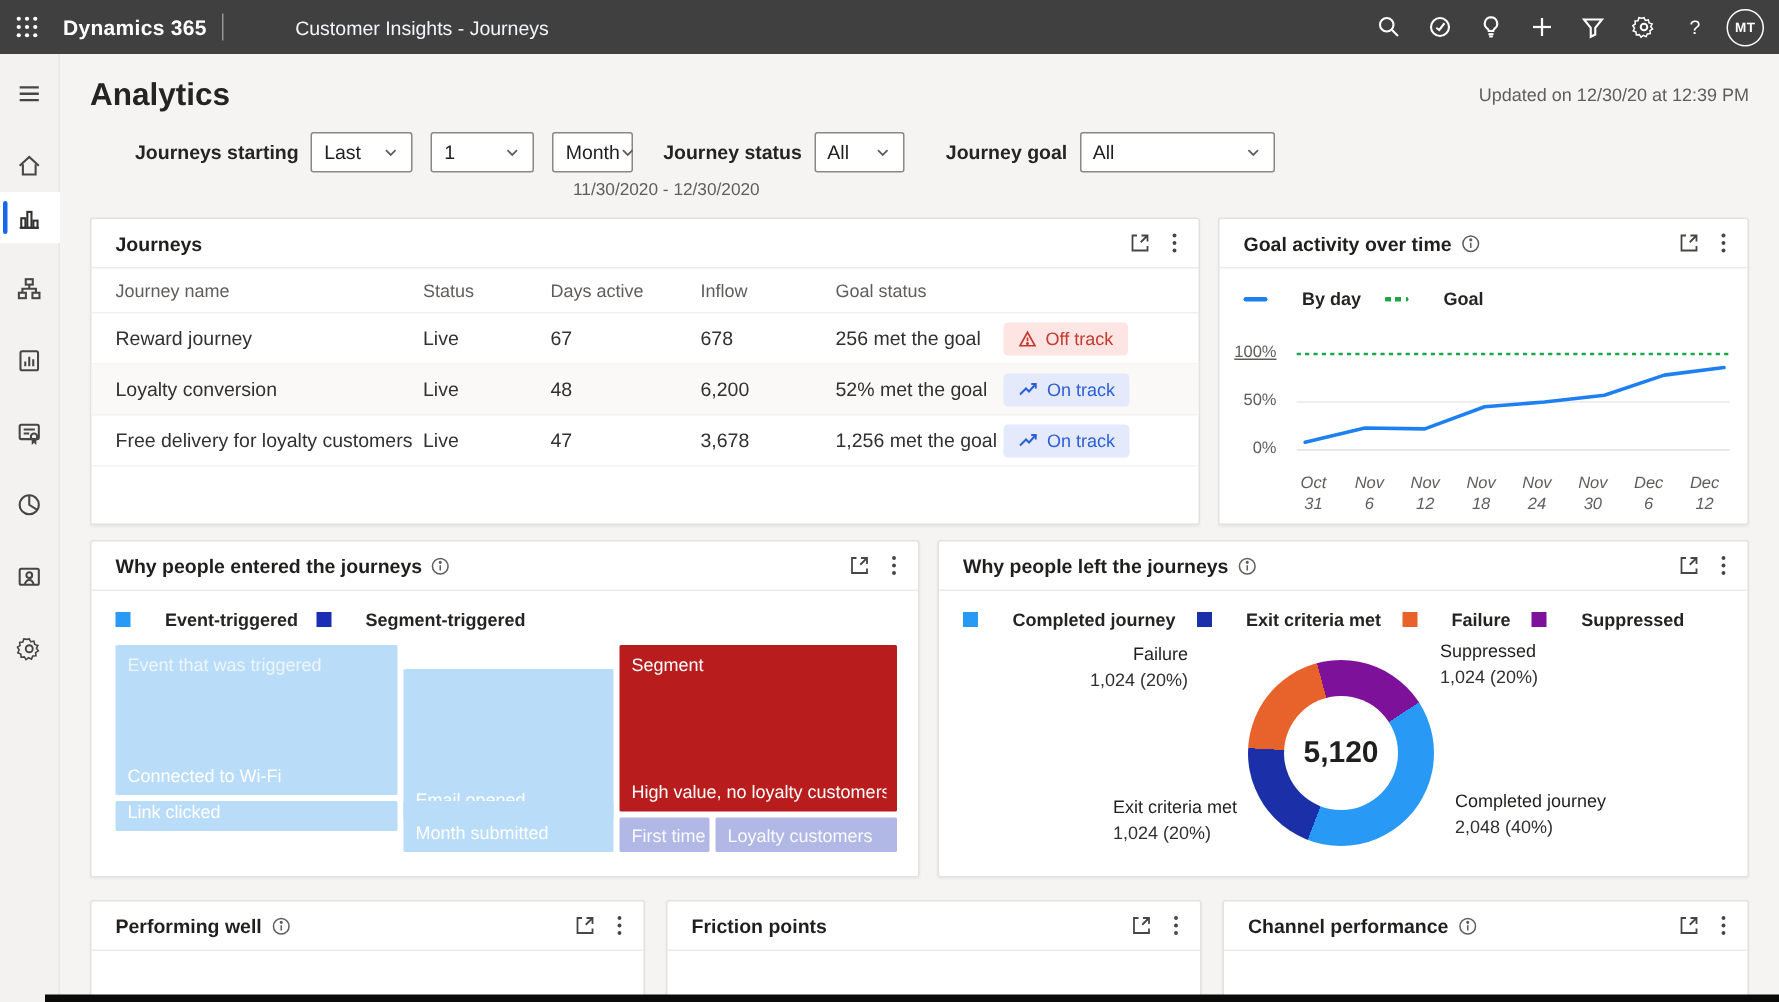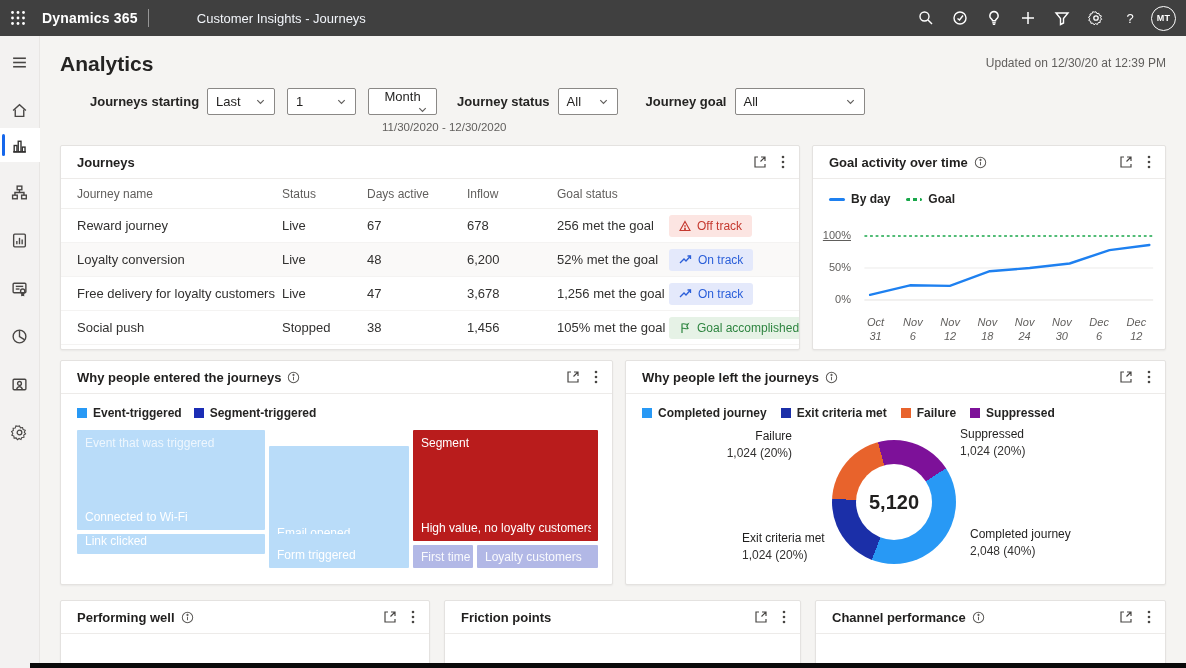--- a/index.html
+++ b/index.html
@@ -53,21 +53,21 @@
   .thead { height:30px; color:#605e5c; font-size:12px; border-bottom:1px solid #f1f0ee; }
   .tbody .trow { border-bottom:1px solid #f4f3f2; color:#323130; }
   .tbody .trow.alt { background:#faf9f8; }
   .badge { display:inline-flex; align-items:center; gap:6px; font-size:12px; padding:4px 10px; border-radius:3px; white-space:nowrap; }
   .badge.offtrack { background:#fce5e2; color:#c5392f; }
   .badge.ontrack { background:#e4e9fb; color:#2b5fd9; }
   .badge.accomplished { background:#e6f2e6; color:#2e8540; }
 
   
   .legend { display:flex; align-items:center; gap:16px; margin:13px 16px 0 16px; }
-  .lg-item { display:flex; align-items:center; gap:6px; font-size:12px; font-weight:600; color:#252423; }
+  .lg-item { display:flex; align-items:center; gap:23px; font-size:12px; font-weight:600; color:#252423; }
   .lg-line { width:16px; height:3px; border-radius:2px; }
   .lg-sq { width:10px; height:10px; }
   .chart-zone { display:flex; margin:14px 10px 0 8px; }
   .ylabels { position:relative; width:36px; font-size:11px; color:#605e5c; text-align:right; }
   .ylabels span { position:absolute; right:6px; }
   .goal-svg { flex:1; height:95px; }
   .xaxis { display:flex; margin-left:44px; margin-right:10px; }
   .xtick { flex:1; text-align:center; font-size:11px; color:#605e5c; line-height:14px;font-style:italic; }
 
   
@@ -245,21 +245,21 @@
         </span>
     </div>
     <div class="sel" style="width:69px; margin-left:12px;">
       <span>1</span>
       <span class="chev">
           <svg width="11" height="11" viewBox="0 0 12 12" fill="none" stroke="#605e5c" stroke-width="1.3">
             <path d="M2.5 4.5 L6 8 L9.5 4.5"></path>
           </svg>
         </span>
     </div>
-    <div class="sel" style="width:69px; margin-left:12px;flex-direction:column;">
+    <div class="sel" style="width:54px; margin-left:12px;">
       <span>Month</span>
       <span class="chev">
           <svg width="11" height="11" viewBox="0 0 12 12" fill="none" stroke="#605e5c" stroke-width="1.3">
             <path d="M2.5 4.5 L6 8 L9.5 4.5"></path>
           </svg>
         </span>
     </div>
     <span class="flabel" style="margin-left:20px;">Journey status</span>
     <div class="sel" style="width:60px; margin-left:8px;">
       <span>All</span>
@@ -350,33 +350,20 @@
             <span>3,678</span>
             <span>1,256 met the goal</span>
             <span><span class="badge ontrack">
                   <svg width="13" height="11" viewBox="0 0 13 11" fill="none" stroke="#2b5fd9" stroke-width="1.3">
                     <path d="M1 9 L5 5 L7 7 L11.5 2"></path>
                     <path d="M8.5 2 h3 v3"></path>
                   </svg>
                   <span>On track</span>
                 </span></span>
           </div>
-          <div class="trow">
-            <span>Social push</span>
-            <span>Stopped</span>
-            <span>38</span>
-            <span>1,456</span>
-            <span>105% met the goal</span>
-            <span><span class="badge accomplished">
-                  <svg width="12" height="12" viewBox="0 0 12 12" fill="none" stroke="#2e8540" stroke-width="1.2">
-                    <path d="M3 11 L3 1.5 M3 2 c2-1 4 1 6 0 l-1.2 2.2 L9 6.5 c-2 1-4-1-6 0"></path>
-                  </svg>
-                  <span>Goal accomplished</span>
-                </span></span>
-          </div>
         </div>
       </div>
     </div>
 
     <div class="card" style="height:205px;">
       <div class="card-head">
         <span class="card-title">Goal activity over time</span>
         <span class="info">
             <svg width="13" height="13" viewBox="0 0 14 14" fill="none" stroke="#605e5c" stroke-width="1.1">
               <circle cx="7" cy="7" r="5.6"></circle>
@@ -507,21 +494,21 @@
           <span class="cat">Event that was triggered</span>
           <span class="leaf">Connected to Wi-Fi</span>
         </div>
         <div class="tm" style="left: 0px; top: 104px; width: 188px; height: 20px; background: rgb(185, 220, 249);">
           <span class="leaf">Link clicked</span>
         </div>
         <div class="tm" style="left: 192px; top: 16px; width: 140px; height: 100px; background: rgb(185, 220, 249);">
           <span class="leaf">Email opened</span>
         </div>
         <div class="tm" style="left: 192px; top: 104px; width: 140px; height: 34px; background: rgb(185, 220, 249);">
-          <span class="leaf">Form triggered</span>
+          <span class="leaf">Month submitted</span>
         </div>
         <div class="tm" style="left: 336px; top: 0px; width: 185px; height: 111px; background: #b91c1c;">
           <span class="cat dark">Segment</span>
           <span class="leaf">High value, no loyalty customers</span>
         </div>
         <div class="tm" style="left: 336px; top: 115px; width: 60px; height: 23px; background: rgb(178, 184, 230);">
           <span class="mid">First time ...</span>
         </div>
         <div class="tm" style="left: 400px; top: 115px; width: 121px; height: 23px; background: rgb(178, 184, 230);">
           <span class="mid">Loyalty customers</span>

